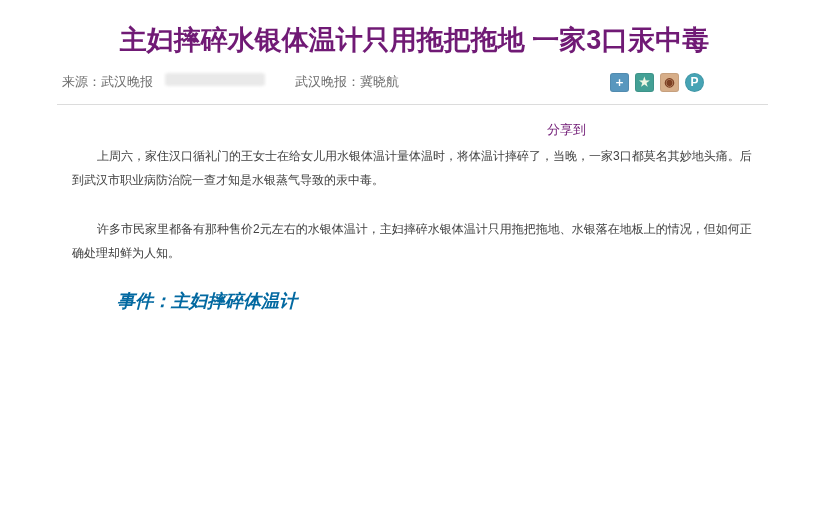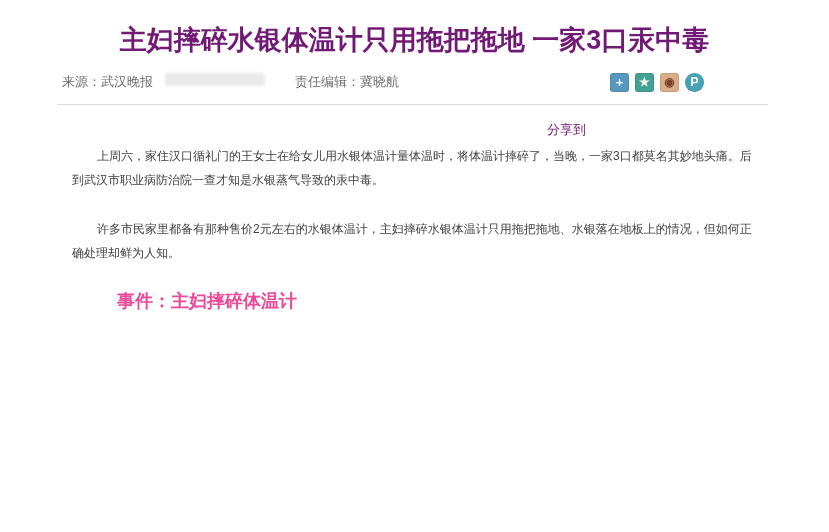--- a/index.html
+++ b/index.html
@@ -82,38 +82,39 @@
     font-size: 12px;
     line-height: 24px;
     color: #414141;
     text-indent: 25px;
   }
   .subhead {
     margin: 21px 0 0 0;
     padding-left: 45px;
     font-size: 18px;
     font-weight: 700;
-    color: #ec4899;
+    color: #0369a1;
     line-height: 22px;
+    font-style: italic;
   }
 </style>
 </head>
 <body>
 
 <div class="page">
 
 
   <div class="embed">
 
     <h1 class="headline">主妇摔碎水银体温计只用拖把拖地 一家3口汞中毒</h1>
 
     <div class="source-row">
       <span>来源：武汉晚报</span>
       <span class="redacted"></span>
-      <span class="editor">责任编辑：冀晓航</span>
+      <span class="editor">武汉晚报：冀晓航</span>
       <span class="spacer"></span>
       <span class="share-label">分享到</span>
       <span class="share-icon" style="background-color: rgb(88, 151, 190); color: rgb(255, 255, 255);">＋</span>
       <span class="share-icon" style="background-color: rgb(67, 160, 149); color: rgb(238, 247, 228);">★</span>
       <span class="share-icon" style="background-color: rgb(215, 174, 137); color: rgb(124, 63, 34);">◉</span>
       <span class="share-icon circle" style="background-color: rgb(71, 164, 181); color: rgb(255, 255, 255);">P</span>
     </div>
 
     <div class="divider"></div>
 

